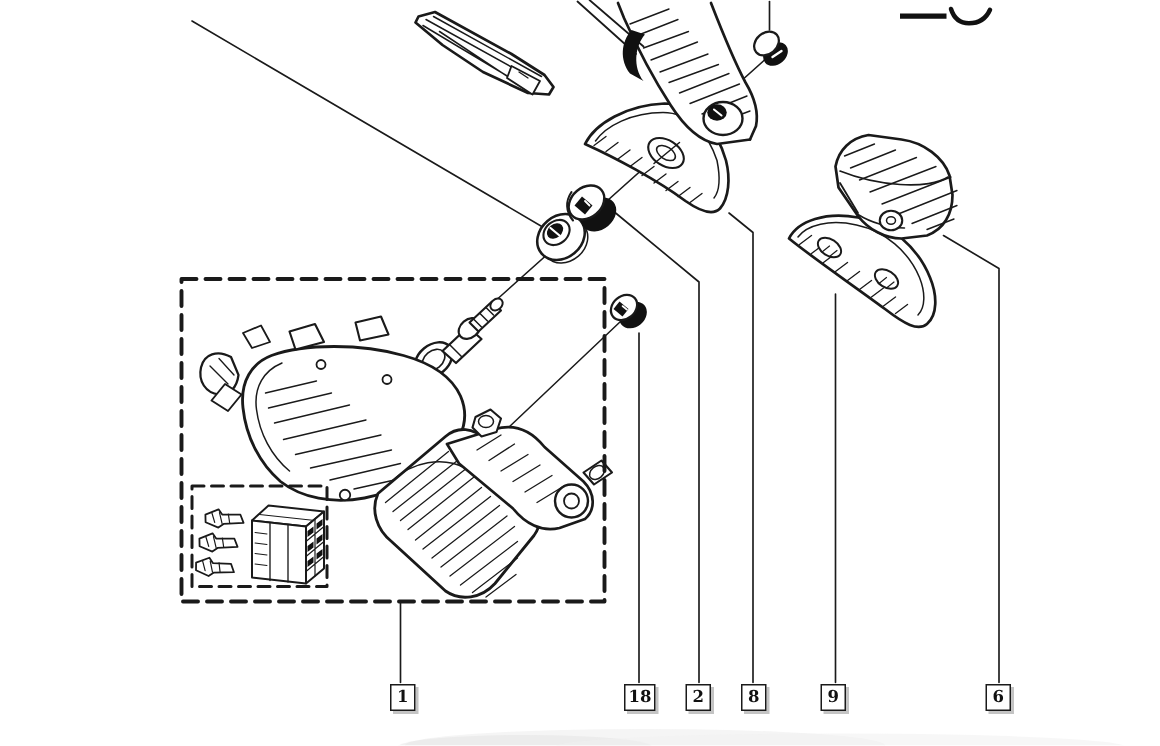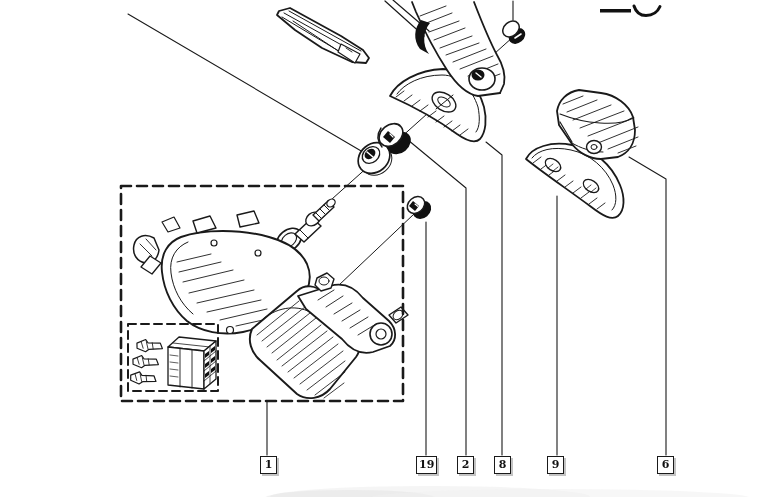--- a/index.html
+++ b/index.html
@@ -202,19 +202,19 @@
     <path d="M515,38 l6,-4" stroke="#fff" stroke-width="1.6"></path>
   </g>
 
   <g>
     <rect x="600" y="9" width="31" height="3.5" fill="#111" stroke="none"></rect>
     <path d="M634,6 Q637,15.5 646,15.5 Q656,15.5 660,6.5" stroke="#111" stroke-width="3"></path>
   </g>
 </svg>
 
 <div class="plabel" style="left:260px;top:456px;">1</div>
-<div class="plabel" style="left:416px;top:456px;">19</div>
+<div class="plabel" style="left:416px;top:456px;">18</div>
 <div class="plabel" style="left:457px;top:456px;">2</div>
 <div class="plabel" style="left:494px;top:456px;">8</div>
 <div class="plabel" style="left:547px;top:456px;">9</div>
 <div class="plabel" style="left:657px;top:456px;">6</div>
 
 </div>
 
 </body></html>

